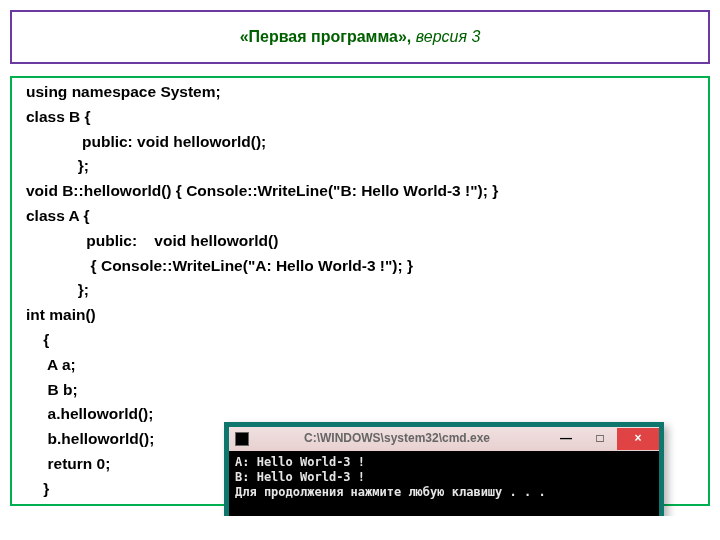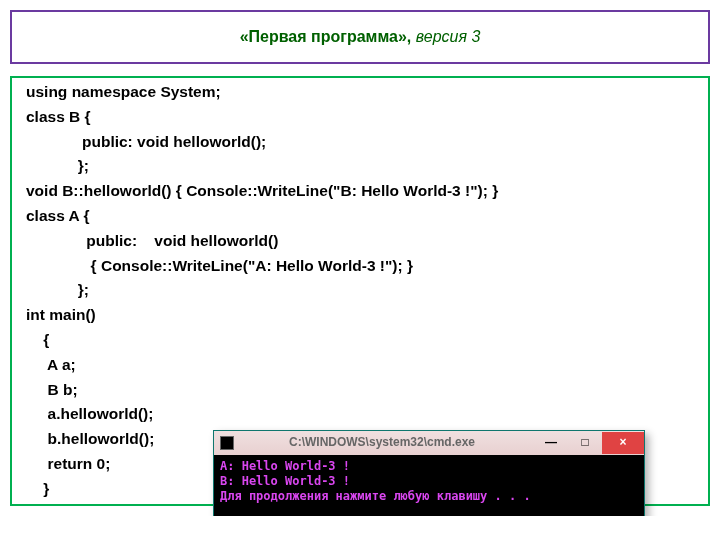--- a/index.html
+++ b/index.html
@@ -32,24 +32,24 @@
     line-height: 1.6;
     position: relative;
   }
   .code-box pre {
     margin: 0;
     font-family: Arial, sans-serif;
     white-space: pre;
   }
   .cmd-window {
     position: absolute;
-    left: 201px;
+    left: 212px;
     bottom: -18px;
     width: 430px;
-    border: 1px solid #0f766e;
+    border: 5px solid #0f766e;
     box-shadow: 4px 4px 8px rgba(0,0,0,0.3);
     font-family: "Segoe UI", Tahoma, sans-serif;
     font-size: 12px;
   }
   .cmd-titlebar {
     background: linear-gradient(#f0e0e0, #e8d0d0);
     color: #555;
     display: flex;
     align-items: center;
     height: 24px;
@@ -81,21 +81,21 @@
     display: flex;
     align-items: center;
     justify-content: center;
     color: #000;
   }
   .cmd-btn.min { background: transparent; }
   .cmd-btn.max { background: transparent; }
   .cmd-btn.close { background: #e04343; color: #fff; width: 42px; }
   .cmd-body {
     background: #000;
-    color: #d946ef;
+    color: #e5e5e5;
     font-family: "Lucida Console", Consolas, monospace;
     font-size: 12px;
     padding: 4px 6px 12px 6px;
     line-height: 1.25;
     min-height: 50px;
   }
   .cmd-body pre { margin: 0; font-family: inherit; }
 </style>
 </head>
 <body>

